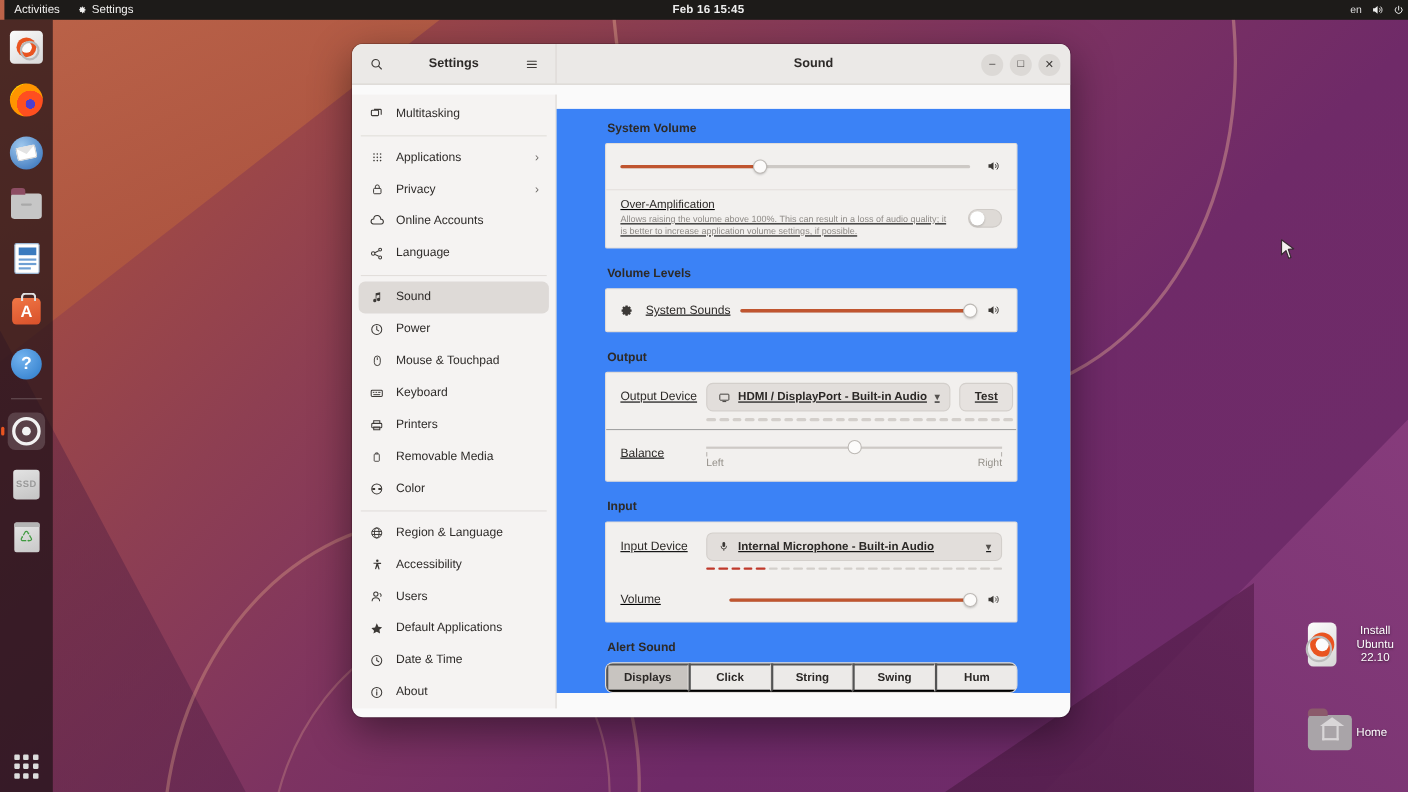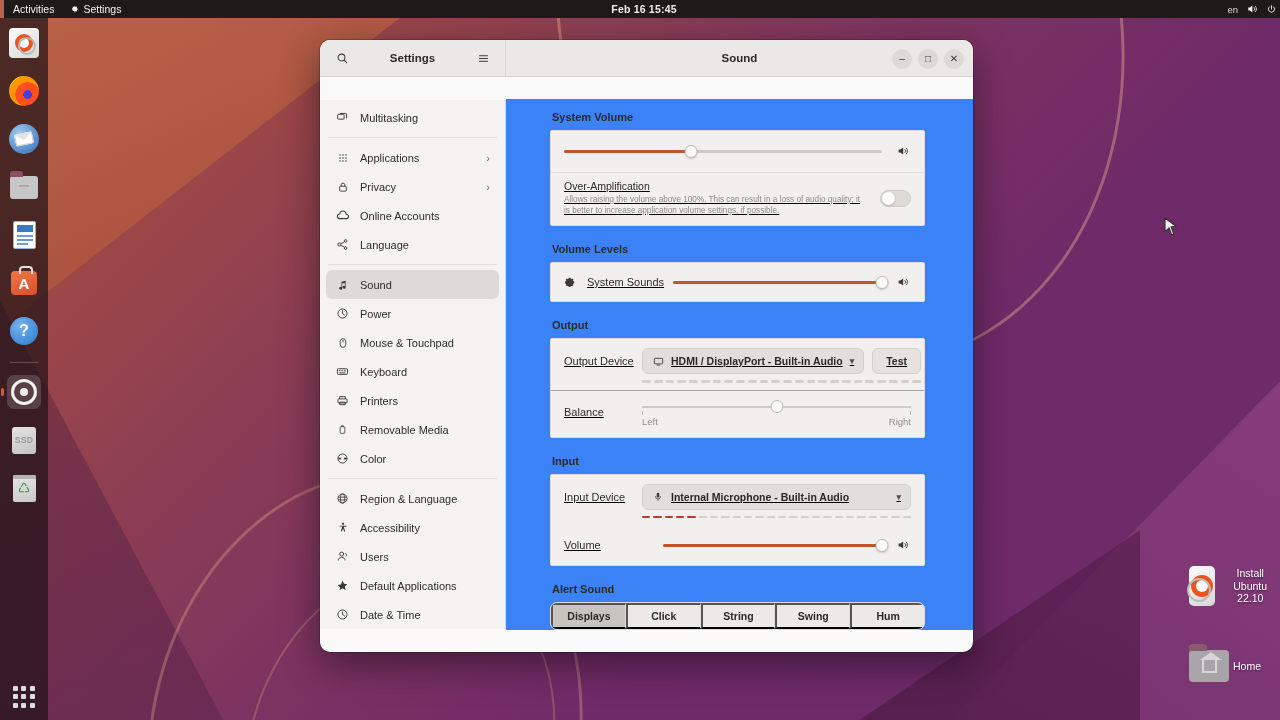--- a/index.html
+++ b/index.html
@@ -656,20 +656,30 @@
         </div>
         <div class="side-item">
           <span class="sicon">
             <svg width="13" height="13" viewBox="0 0 16 16">
                 <circle cx="8" cy="8" r="5.6" fill="none" stroke="#3c3936" stroke-width="1.15"></circle>
                 <path d="M8 4.8V8l2.3 1.4" fill="none" stroke="#3c3936" stroke-width="1.15" stroke-linecap="round"></path>
               </svg>
           </span>
           <span class="slabel">Date &amp; Time</span>
         </div>
+        <div class="side-item">
+          <span class="sicon">
+            <svg width="13" height="13" viewBox="0 0 16 16">
+                <circle cx="8" cy="8" r="5.6" fill="none" stroke="#3c3936" stroke-width="1.15"></circle>
+                <path d="M8 7.2v3.6" stroke="#3c3936" stroke-width="1.3" stroke-linecap="round"></path>
+                <circle cx="8" cy="5.3" r=".8" fill="#3c3936"></circle>
+              </svg>
+          </span>
+          <span class="slabel">About</span>
+        </div>
       </div>
     </div>
 
     <div id="content">
 
       <div class="sec-title">System Volume</div>
       <div class="card">
         <div class="row" style="min-height:41px;">
           <div class="slider">
             <span class="track"></span>

